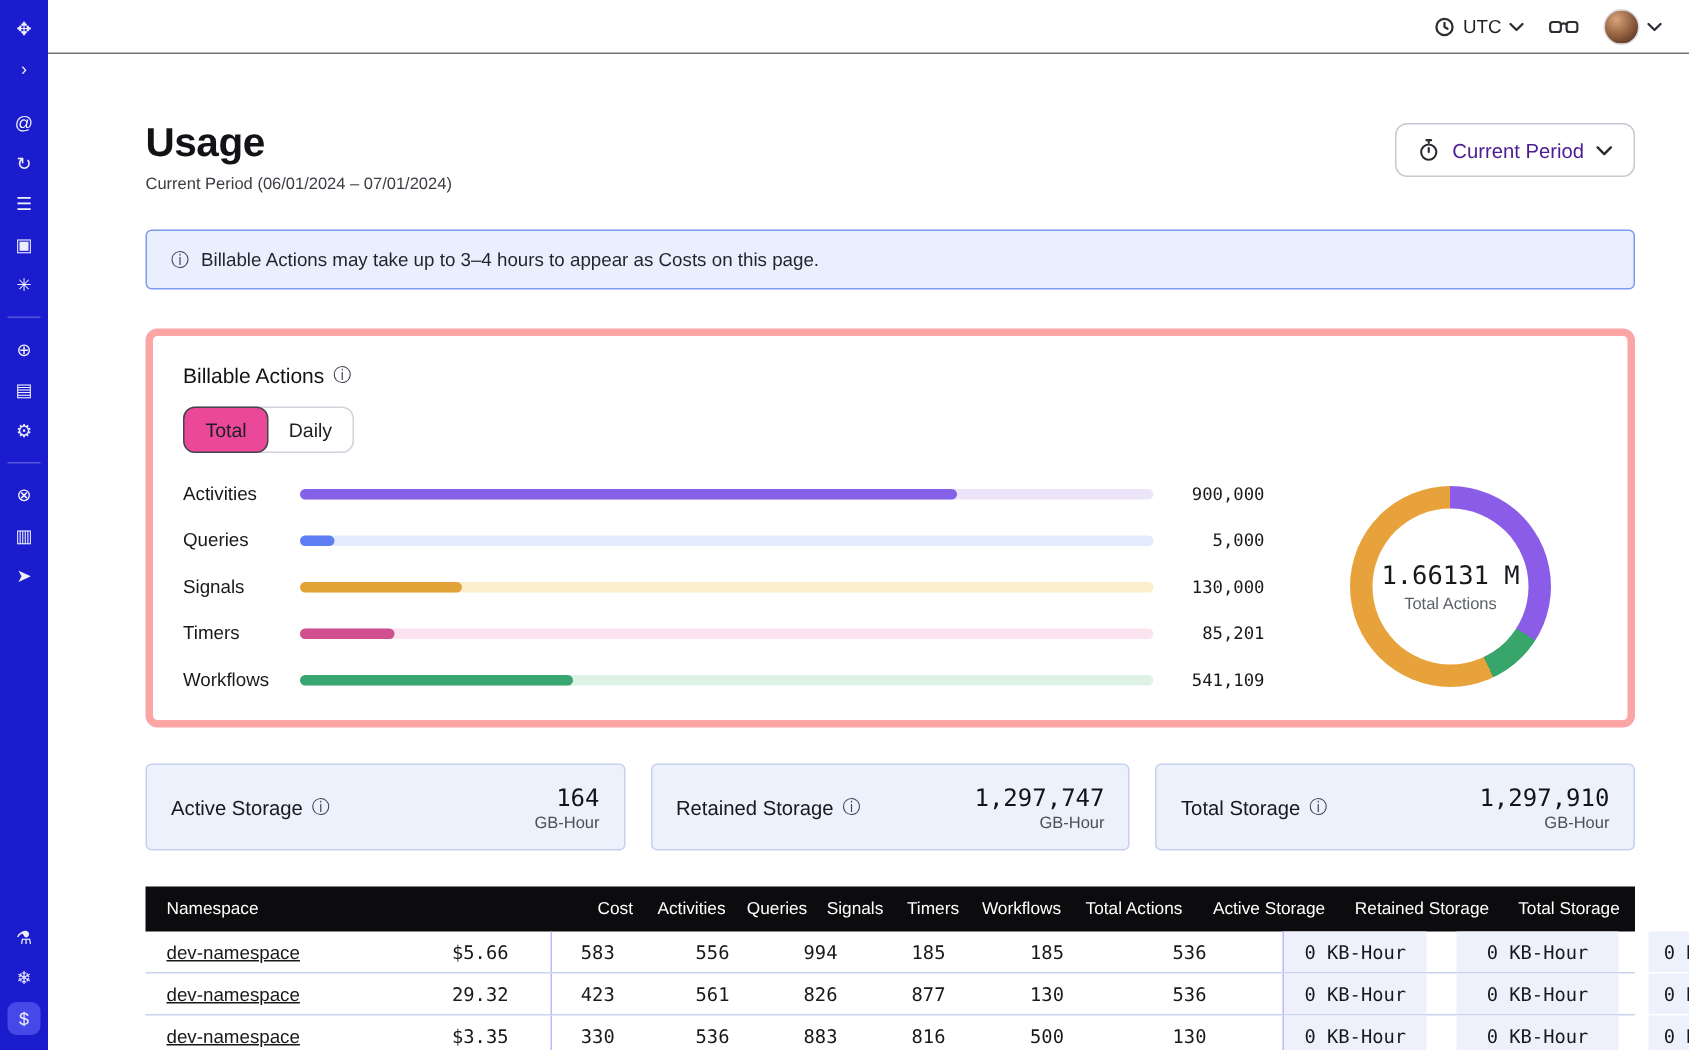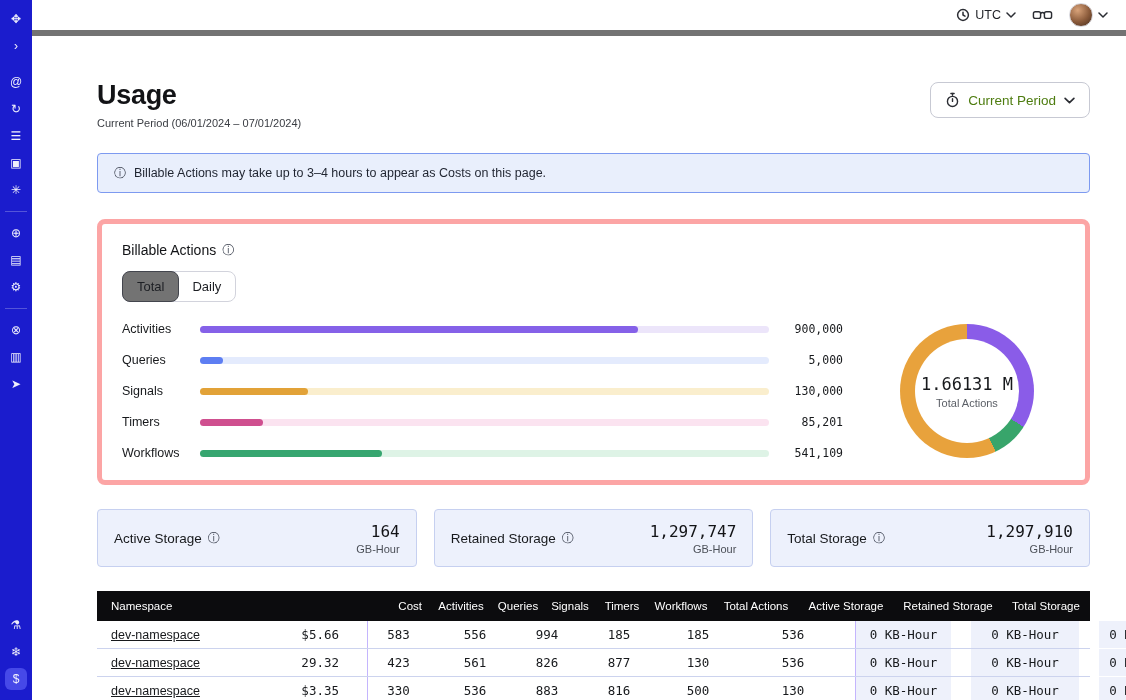--- a/index.html
+++ b/index.html
@@ -15,47 +15,47 @@
   .sb-section { display:flex; flex-direction:column; align-items:center; gap:5px; margin-top:14px; width:100%; }
   .sb-section:first-child { margin-top:2px; }
   .sb-section.ruled { border-top:1px solid rgba(255,255,255,.25); padding-top:10px; margin-top:10px; width:22px; }
   .sb-icon { width:22px; height:22px; display:flex; align-items:center; justify-content:center;
     color:rgba(255,255,255,.93); font-size:12px; cursor:pointer; line-height:1; }
   .sb-icon.active { background:#4649e8; border-radius:6px; }
 
   
   .main { flex:1; display:flex; flex-direction:column; min-width:0; }
   .topbar { height:36px; display:flex; align-items:center; justify-content:flex-end;
-    gap:16px; padding:0 18px; border-bottom:6px solid #737373; flex-shrink:0; }
+    gap:16px; padding:0 18px; border-bottom:1px solid #737373; flex-shrink:0; }
   .tz-btn { display:flex; align-items:center; gap:5px; font-size:12.5px; color:#1f2126; cursor:pointer; }
   .icon-btn { display:flex; align-items:center; cursor:pointer; }
   .avatar-btn { display:flex; align-items:center; gap:5px; cursor:pointer; }
   .avatar { width:24px; height:24px; border-radius:50%;
     background:radial-gradient(circle at 35% 28%, #d9a37a 0%, #8a5a3a 55%, #432a1b 100%);
     border:1px solid #d8d8de; }
   svg.stroke { stroke:#2b2d33; fill:none; stroke-width:1.5; stroke-linecap:round; stroke-linejoin:round; }
 
   .content { padding:44px 36px 0 65px; }
 
   .page-head { display:flex; justify-content:space-between; align-items:flex-start;gap:44px; }
   h1 { margin:0; font-size:27px; font-weight:600; letter-spacing:-.3px; color:#121316; }
   .subtitle { margin-top:6px; font-size:11px; color:#3a3d43; }
   .period-btn { display:flex; align-items:center; gap:8px; background:#fff;
     border:1px solid #c7c9d3; border-radius:8px; padding:9px 14px; font-size:13.5px;
-    font-weight:500; color:#4d7c0f; cursor:pointer; margin-top:2px; }
+    font-weight:500; color:#4c1d95; cursor:pointer; margin-top:2px; }
 
   .banner { margin-top:24px; background:#e9effc; border:1px solid #7d9af0; border-radius:4px;
     padding:12px 16px; font-size:12.5px; color:#1f2430; display:flex; align-items:center; gap:8px; }
   .info-glyph { color:#3c4250; font-size:12px; line-height:1; }
 
   .card { margin-top:26px; border:5px solid #fca5a5; border-radius:8px; padding:18px 20px 20px; }
   .card-title { font-size:14px; font-weight:500; display:flex; align-items:center; gap:6px; color:#121316; }
   .tabs { display:inline-flex; margin-top:13px; border:1px solid #d2d3dc; border-radius:8px; background:#fff; }
   .tab { padding:7px 14px; font-size:13px; color:#1d1f24; border-radius:8px; cursor:pointer; }
-  .tab.active { border:1.5px solid #43454d; margin:-1px; font-weight:500; background:#737373; }
+  .tab.active { border:1.5px solid #43454d; margin:-1px; font-weight:500; background:#ec4899; }
 
   .chart-area { display:flex; align-items:center; gap:26px; margin-top:20px; }
   .bars { flex:1; display:flex; flex-direction:column; gap:17px; min-width:0; }
   .bar-row { display:flex; align-items:center; gap:10px; }
   .bar-label { width:68px; font-size:12.5px; color:#17191c; flex-shrink:0; }
   .bar-track { flex:1; height:7px; border-radius:4px; position:relative; }
   .bar-fill { position:absolute; left:0; top:0; height:7px; border-radius:4px; }
   .bar-value { width:64px; text-align:right; font-family:"DejaVu Sans Mono", monospace;
     font-size:11.5px; color:#17191c; flex-shrink:0; }
   .donut-wrap { width:196px; display:flex; justify-content:center; flex-shrink:0; }

